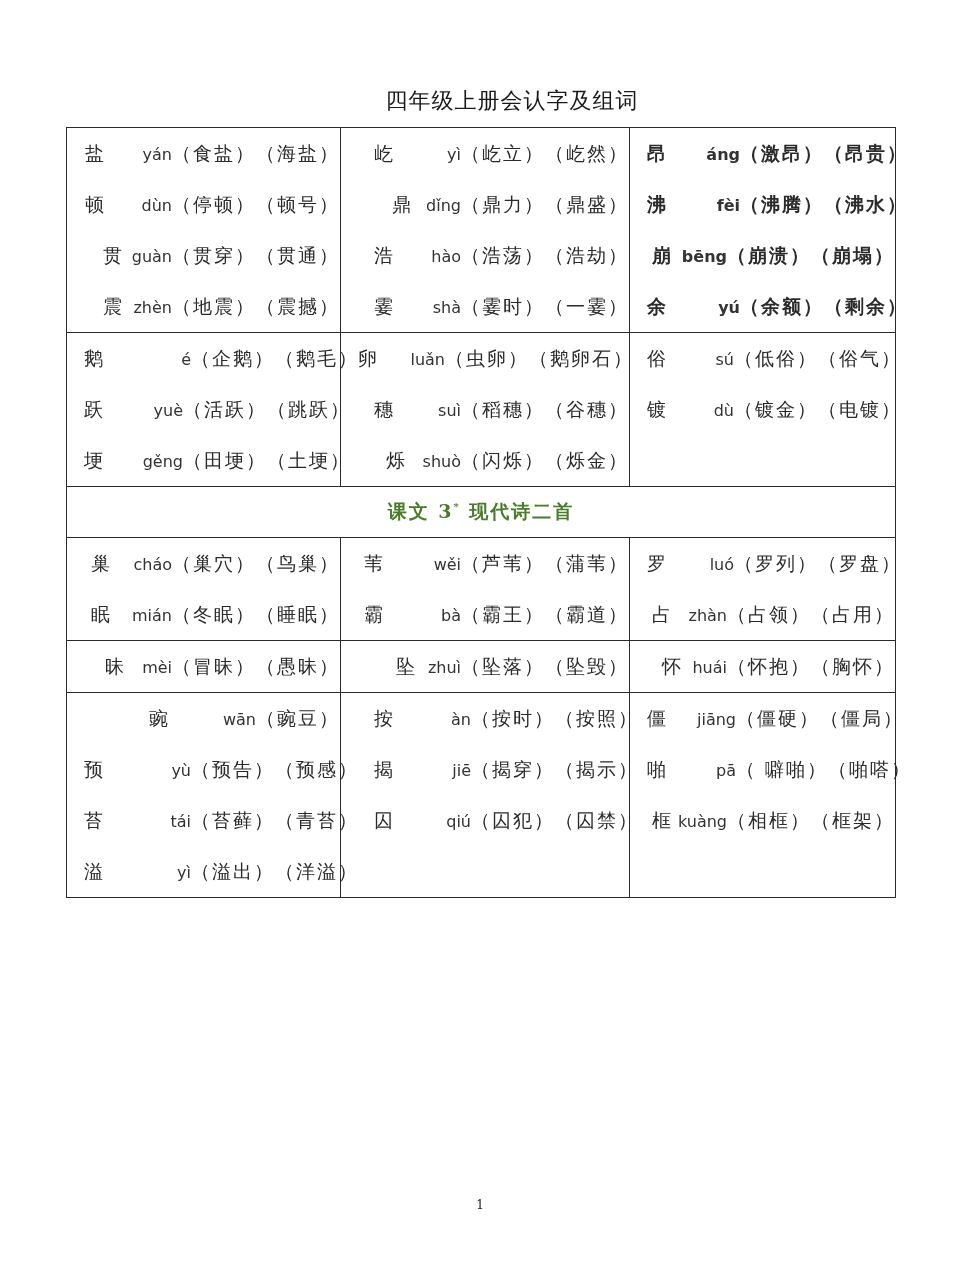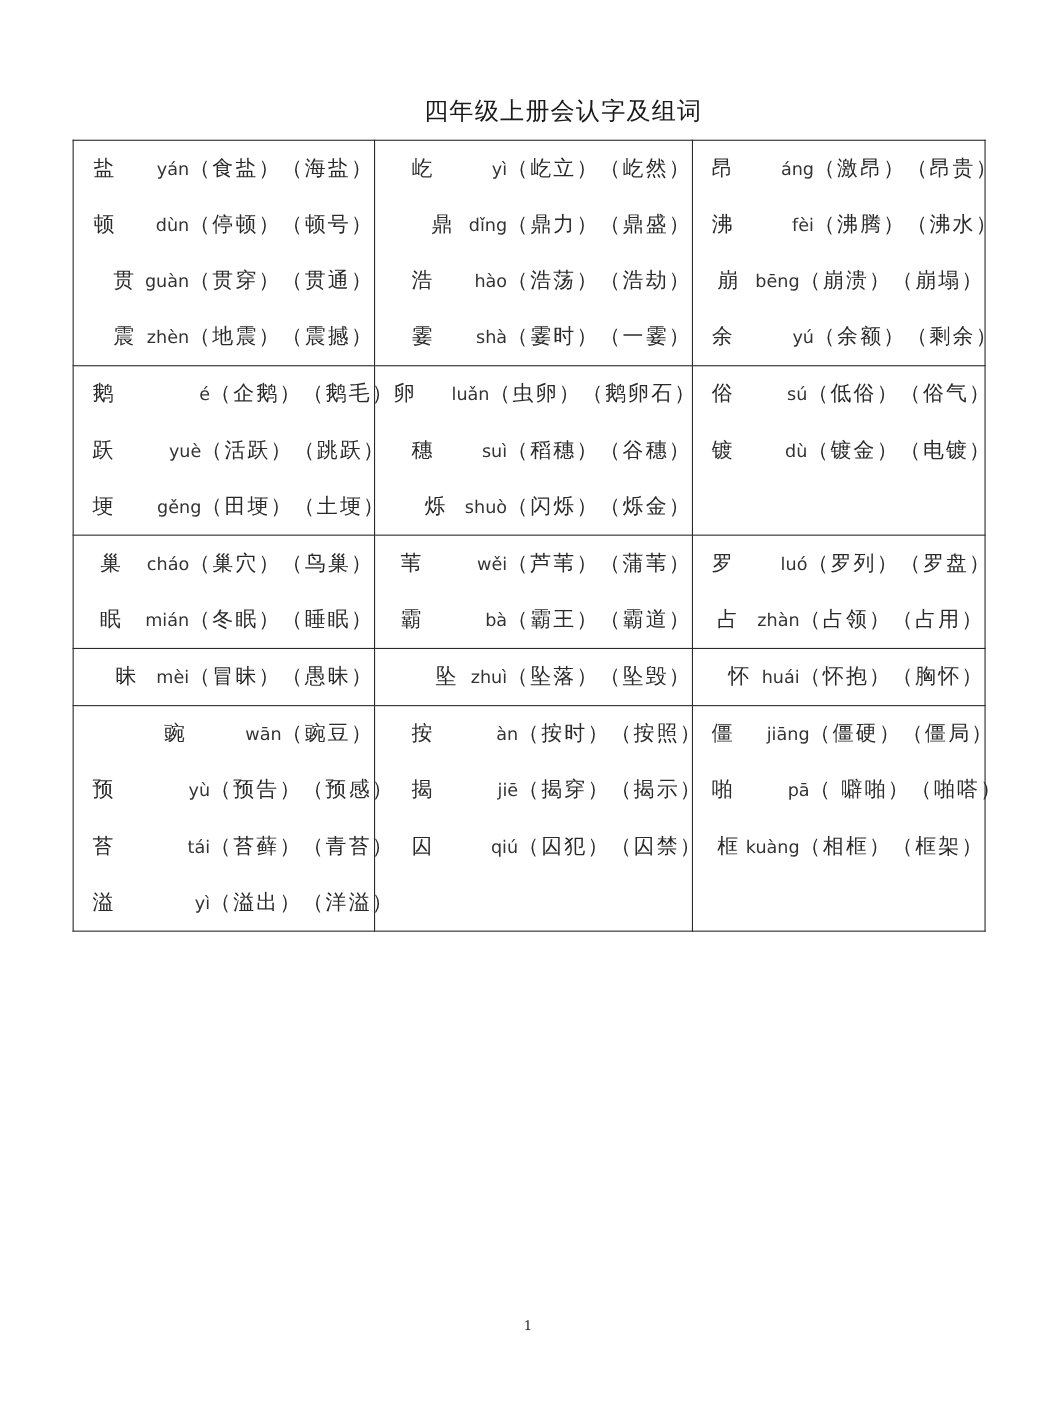--- a/index.html
+++ b/index.html
@@ -47,21 +47,21 @@
           </div>
         </td>
         <td style="height: 202px;">
           <div class="cell-inner">
             <div class="entry"><span class="char">屹</span><span class="pinyin" style="width:68px">yì</span><span class="words">（屹立）（屹然）</span></div>
             <div class="entry"><span class="char">鼎</span><span class="pinyin" style="width:50px">dǐng</span><span class="words">（鼎力）（鼎盛）</span></div>
             <div class="entry"><span class="char">浩</span><span class="pinyin" style="width:68px">hào</span><span class="words">（浩荡）（浩劫）</span></div>
             <div class="entry"><span class="char">霎</span><span class="pinyin" style="width:68px">shà</span><span class="words">（霎时）（一霎）</span></div>
           </div>
         </td>
-        <td style="height: 202px;">
+        <td style="height: 202px; font-weight: bold;">
           <div class="cell-inner">
             <div class="entry"><span class="char">昂</span><span class="pinyin" style="width:74px">áng</span><span class="words">（激昂）（昂贵）</span></div>
             <div class="entry"><span class="char">沸</span><span class="pinyin" style="width:74px">fèi</span><span class="words">（沸腾）（沸水）</span></div>
             <div class="entry"><span class="char">崩</span><span class="pinyin" style="width:56px">bēng</span><span class="words">（崩溃）（崩塌）</span></div>
             <div class="entry"><span class="char">余</span><span class="pinyin" style="width:74px">yú</span><span class="words">（余额）（剩余）</span></div>
           </div>
         </td>
       </tr>
       <tr>
         <td style="height: 152px;">
@@ -77,20 +77,23 @@
             <div class="entry"><span class="char">穗</span><span class="pinyin" style="width:68px">suì</span><span class="words">（稻穗）（谷穗）</span></div>
             <div class="entry"><span class="char">烁</span><span class="pinyin" style="width:56px">shuò</span><span class="words">（闪烁）（烁金）</span></div>
           </div>
         </td>
         <td style="height: 152px;">
           <div class="cell-inner">
             <div class="entry"><span class="char">俗</span><span class="pinyin" style="width:68px">sú</span><span class="words">（低俗）（俗气）</span></div>
             <div class="entry"><span class="char">镀</span><span class="pinyin" style="width:68px">dù</span><span class="words">（镀金）（电镀）</span></div>
           </div>
         </td>
+      </tr>
+      <tr class="lesson-header">
+        <td colspan="3" style="height: 50px;"><span>课文</span> <span>3</span><sup>*</sup> <span>现代诗二首</span></td>
       </tr>
       <tr>
         <td style="height: 100px;">
           <div class="cell-inner">
             <div class="entry"><span class="char">巢</span><span class="pinyin" style="width:62px">cháo</span><span class="words">（巢穴）（鸟巢）</span></div>
             <div class="entry"><span class="char">眠</span><span class="pinyin" style="width:62px">mián</span><span class="words">（冬眠）（睡眠）</span></div>
           </div>
         </td>
         <td style="height: 100px;">
           <div class="cell-inner">

